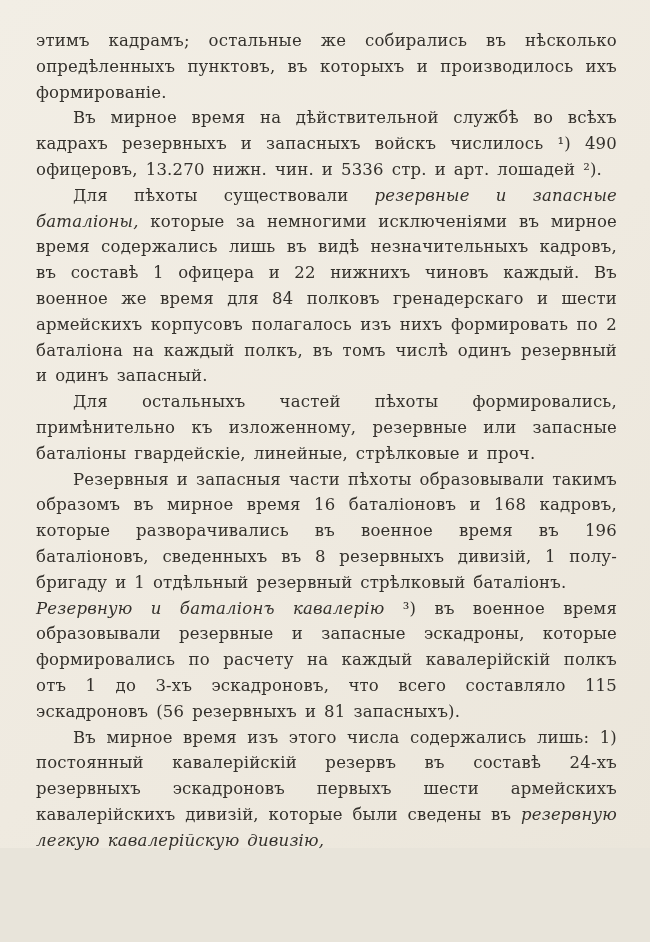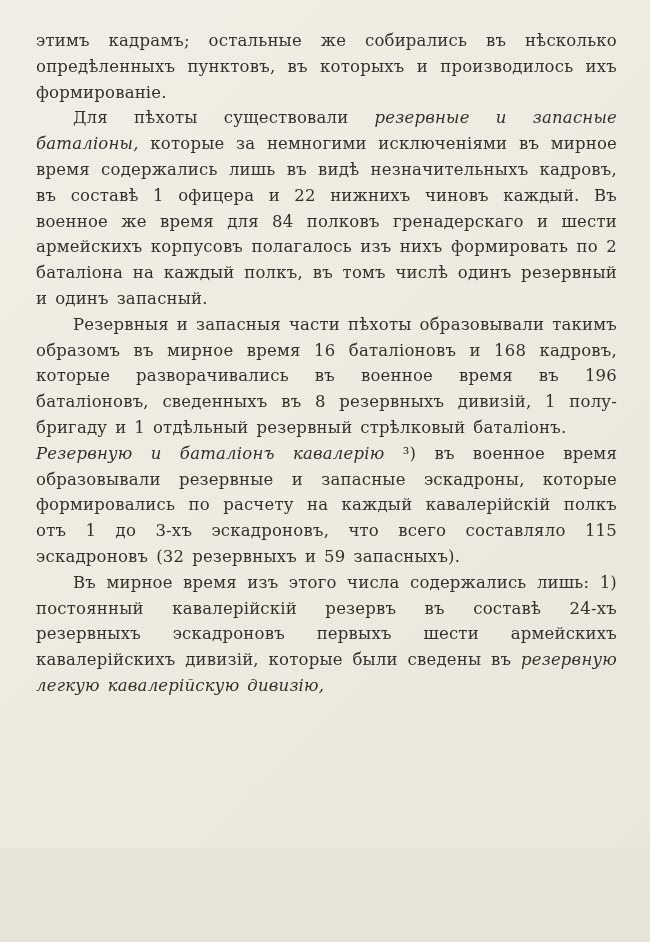--- a/index.html
+++ b/index.html
@@ -30,26 +30,28 @@
 </style>
 </head>
 <body>
 
 <div class="scan">
 
   <main class="text-body">
 
     <p class="para noindent"><span>этимъ кадрамъ; остальные же собирались въ нѣсколько опредѣленныхъ пунктовъ, въ которыхъ и производилось ихъ формированіе.</span></p>
 
+    <p class="para"><span>Въ мирное время на дѣйствительной службѣ во всѣхъ кадрахъ резервныхъ и запасныхъ войскъ числилось ¹) 490 офицеровъ, 13.270 нижн. чин. и 5336 стр. и арт. лошадей ²).</span></p>
 
     <p class="para"><span>Для пѣхоты существовали </span><span class="it">резервные и запасные баталіоны,</span><span> которые за немногими исключеніями въ мирное время содержались лишь въ видѣ незначительныхъ кадровъ, въ составѣ 1 офицера и 22 нижнихъ чиновъ каждый. Въ военное же время для 84 полковъ гренадерскаго и шести армейскихъ корпусовъ полагалось изъ нихъ формировать по 2 баталіона на каждый полкъ, въ томъ числѣ одинъ резервный и одинъ запасный.</span></p>
 
 
+    <p class="para"><span>Для остальныхъ частей пѣхоты формировались, примѣнительно къ изложенному, резервные или запасные баталіоны гвардейскіе, линейные, стрѣлковые и проч.</span></p>
 
     <p class="para"><span>Резервныя и запасныя части пѣхоты образовывали такимъ образомъ въ мирное время 16 баталіоновъ и 168 кадровъ, которые разворачивались въ военное время въ 196 баталіоновъ, сведенныхъ въ 8 резервныхъ дивизій, 1 полу-бригаду и 1 отдѣльный резервный стрѣлковый баталіонъ.</span></p>
 
-    <p class="para noindent"><span class="it">Резервную и баталіонъ кавалерію </span><span>³) въ военное время образовывали резервные и запасные эскадроны, которые формировались по расчету на каждый кавалерійскій полкъ отъ 1 до 3-хъ эскадроновъ, что всего составляло 115 эскадроновъ (32 резервныхъ и 59 запасныхъ).</span></p>
+    <p class="para noindent"><span class="it">Резервную и баталіонъ кавалерію </span><span>³) въ военное время образовывали резервные и запасные эскадроны, которые формировались по расчету на каждый кавалерійскій полкъ отъ 1 до 3-хъ эскадроновъ, что всего составляло 115 эскадроновъ (56 резервныхъ и 81 запасныхъ).</span></p>
 
     <p class="para"><span>Въ мирное время изъ этого числа содержались лишь: 1) постоянный кавалерійскій резервъ въ составѣ 24-хъ резервныхъ эскадроновъ первыхъ шести армейскихъ кавалерійскихъ дивизій, которые были сведены въ </span><span class="it">резервную легкую кавалерійскую дивизію,</span></p>
 
   </main>
 
 </div>
 
 </body></html>

